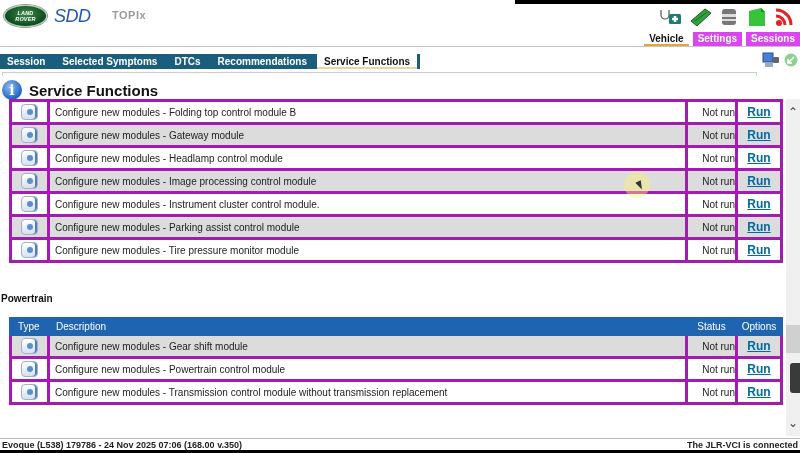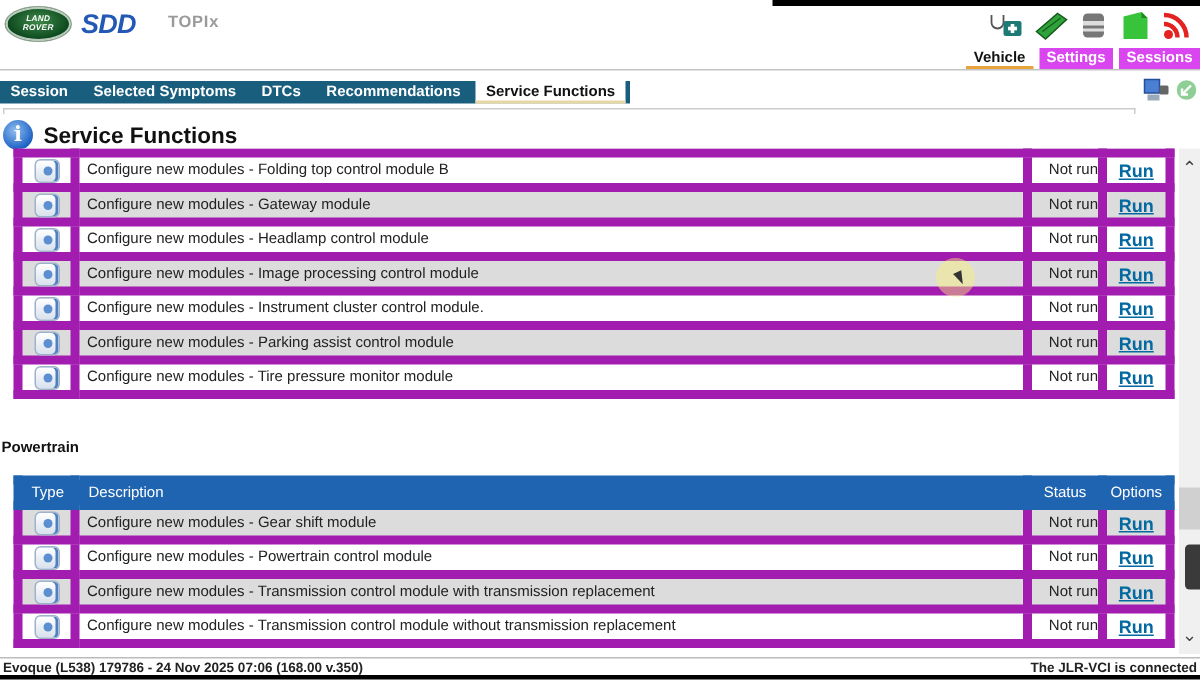--- a/index.html
+++ b/index.html
@@ -1,38 +1,38 @@
 <!DOCTYPE html>
 <html><head>
 <meta charset="utf-8">
 <style>
   * { box-sizing: border-box; margin: 0; padding: 0; }
   body { width: 800px; height: 453px; overflow: hidden; background: #fff; font-family: "Liberation Sans", sans-serif; position: relative; }
   .black-bar { position: absolute; top: 0; left: 515px; width: 285px; height: 4px; background: #000; }
   .header { position: absolute; top: 0; left: 0; width: 800px; height: 32px; }
   .logo-oval { position: absolute; left: 4px; top: 5px; width: 43px; height: 22px; border-radius: 50%; background: radial-gradient(ellipse at 50% 40%, #3f8a4a, #0d4a1f 70%); border: 1px solid #b7c9b9; box-shadow: 0 0 0 1px #8aa08c; display: flex; flex-direction: column; align-items: center; justify-content: center; }
   .logo-oval span { color: #fff; font-size: 5.5px; font-style: italic; font-weight: bold; line-height: 6px; letter-spacing: 0.2px; }
-  .sdd { position: absolute; left: 54px; top: 6px; font-size: 18px; font-weight: bold; font-style: italic; color: #2458b5; letter-spacing: -0.5px; }
+  .sdd { position: absolute; left: 54px; top: 6px; font-size: 18px; font-weight: normal; font-style: italic; color: #2458b5; letter-spacing: -0.5px; }
   .topix { position: absolute; left: 112px; top: 9px; font-size: 11px; font-weight: bold; color: #9a9a9a; letter-spacing: 0.5px; }
   .hicon { position: absolute; top: 7px; height: 20px; }
   .main-tabs { position: absolute; right: 0; top: 32px; display: flex; height: 14px; }
   .main-tab { font-size: 10px; font-weight: bold; padding: 0 5px; line-height: 14px; color: #fff; background: #d946ef; margin-left: 4px; }
   .main-tab.active { background: #fff; color: #111; border-bottom: 2px solid #e8a33a; margin-left: 16px; }
   .rule1 { position: absolute; top: 46px; left: 0; width: 800px; height: 1px; background: #c4c4c4; }
   .sub-tabs { position: absolute; top: 54px; left: 0; display: flex; height: 15px; background: #1a5e7e; }
   .sub-tab { font-size: 10px; font-weight: bold; color: #fff; padding: 0 7px; line-height: 15px; margin-right: 3px; }
   .sub-tab.active { background: #fff; color: #111; border-bottom: 2px solid #e8d7a3; }
   .right-icons { position: absolute; top: 51px; right: 2px; display: flex; gap: 4px; align-items: center; }
   .rule2 { position: absolute; top: 72px; left: 2px; width: 755px; height: 4px; border: 1px solid #ccc; border-bottom: none; }
   .page-title-wrap { position: absolute; top: 80px; left: 2px; display: flex; align-items: center; gap: 7px; }
   .info-icon { width: 20px; height: 20px; border-radius: 50%; background: radial-gradient(circle at 40% 35%, #8fbdf0, #1e63c4 70%); color: #fff; font-weight: bold; font-family: "DejaVu Serif", serif; font-size: 14px; display: flex; align-items: center; justify-content: center; }
   .page-title { font-size: 15px; font-weight: bold; color: #111; }
   .content { position: absolute; top: 99px; left: 0; width: 786px; height: 337px; overflow: hidden; }
   table { border-collapse: collapse; position: absolute; left: 9px; width: 774px; }
-  td, th { border: 6px solid #a21caf; font-size: 10px; height: 23px; color: #222; }
+  td, th { border: 3px solid #a21caf; font-size: 10px; height: 23px; color: #222; }
   td.type { width: 38px; text-align: center; }
   td.desc { padding-left: 5px; }
   td.status { width: 50px; text-align: right; }
   td.opt { width: 45px; text-align: center; }
   tr.alt td { background: #dcdcdc; }
   th { background: #1f64b0; color: #fff; font-weight: normal; height: 16px; text-align: left; padding-left: 6px; border-color: #1f64b0; }
   th.c { text-align: center; padding-left: 0; }
   .run { color: #0369a1; font-weight: bold; font-size: 12px; text-decoration: underline; }
   .mod-icon { display: inline-block; width: 17px; height: 16px; border-radius: 4px; background: linear-gradient(#fff, #d8e1ec); border: 1px solid #9fb2cc; box-shadow: -2px 0 0 #4d7fc1 inset; position: relative; vertical-align: middle; }
   .mod-icon::after { content: ""; position: absolute; left: 5px; top: 4px; width: 6px; height: 6px; border-radius: 50%; background: #5b8fd0; }
@@ -191,26 +191,20 @@
       <td class="desc">Configure new modules - Gear shift module</td>
       <td class="status">Not run</td>
       <td class="opt"><span class="run">Run</span></td>
     </tr>
     <tr>
       <td class="type"><span class="mod-icon"></span></td>
       <td class="desc">Configure new modules - Powertrain control module</td>
       <td class="status">Not run</td>
       <td class="opt"><span class="run">Run</span></td>
     </tr>
-    <tr class="alt">
-      <td class="type"><span class="mod-icon"></span></td>
-      <td class="desc">Configure new modules - Transmission control module with transmission replacement</td>
-      <td class="status">Not run</td>
-      <td class="opt"><span class="run">Run</span></td>
-    </tr>
     <tr>
       <td class="type"><span class="mod-icon"></span></td>
       <td class="desc">Configure new modules - Transmission control module without transmission replacement</td>
       <td class="status">Not run</td>
       <td class="opt"><span class="run">Run</span></td>
     </tr>
   </tbody>
     </table>
 </div>
 

